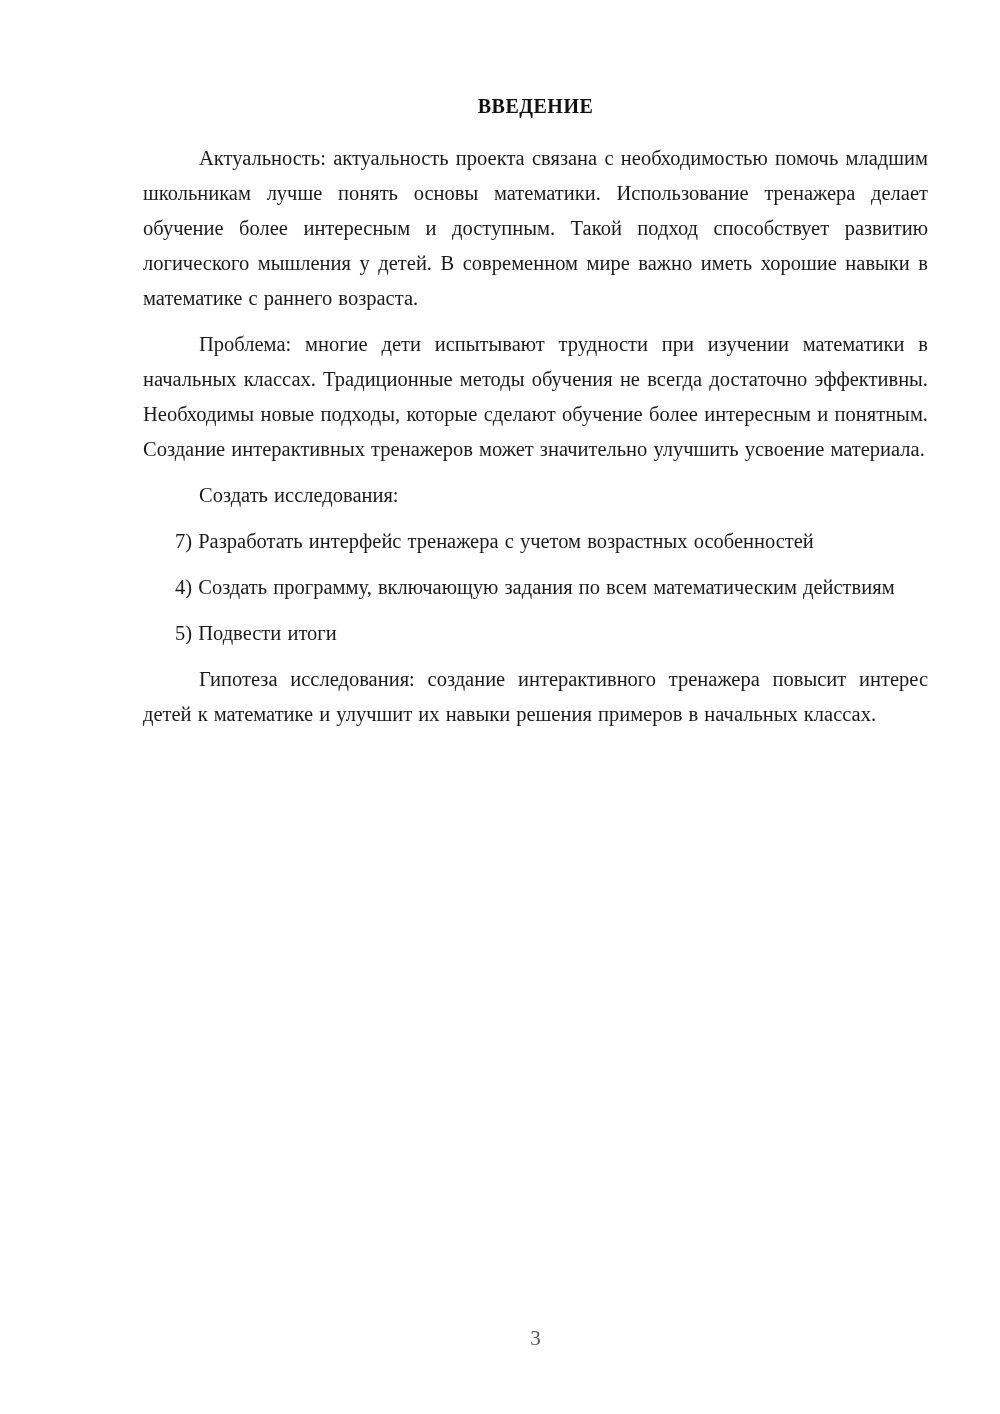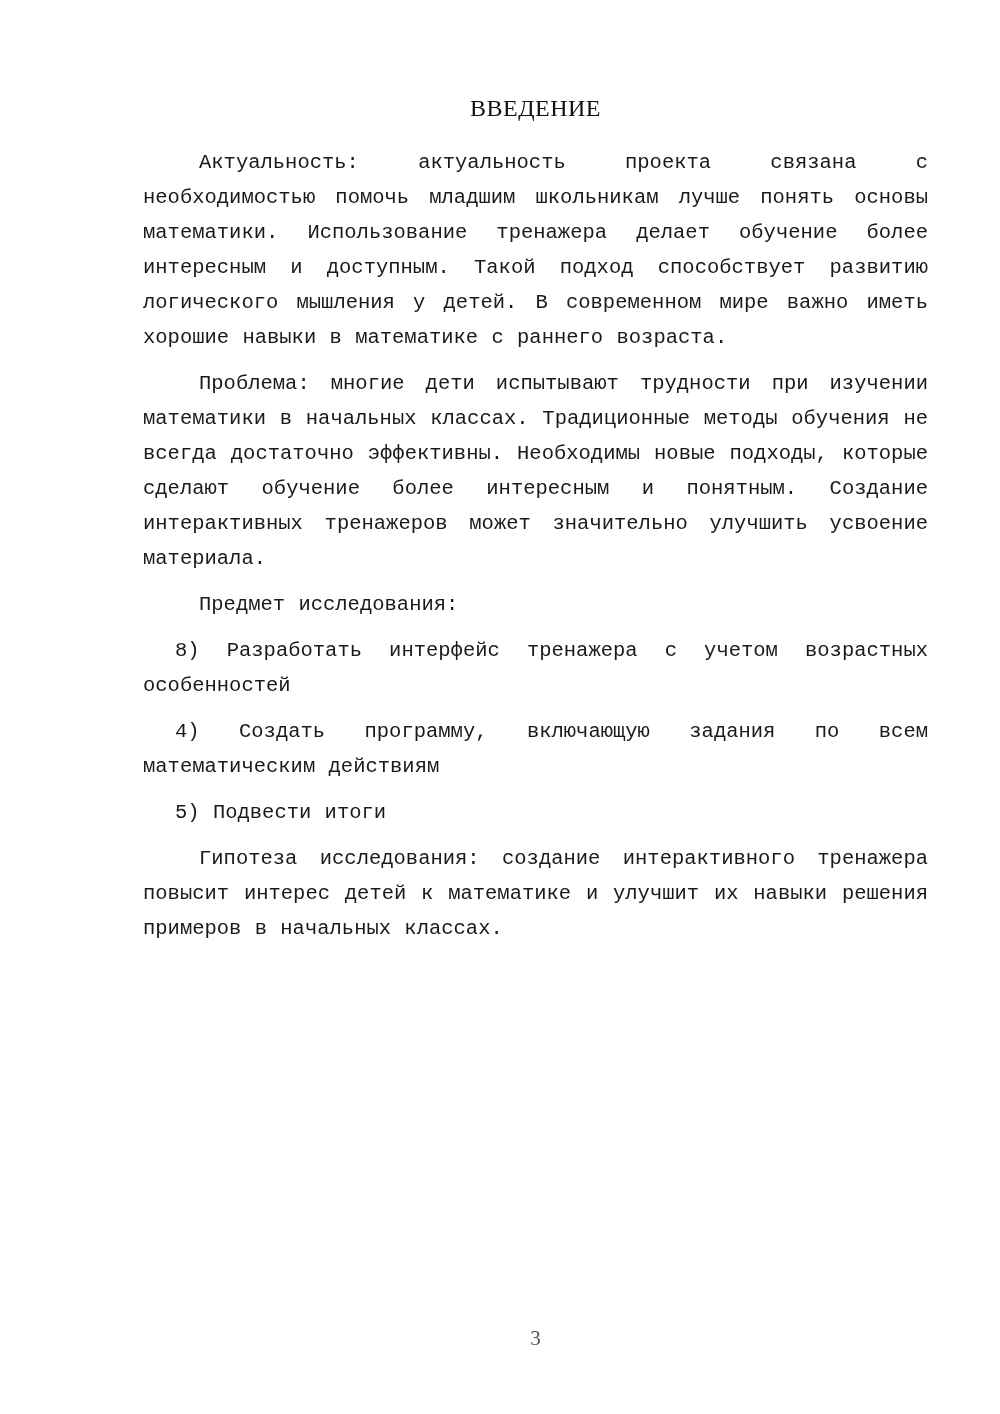--- a/index.html
+++ b/index.html
@@ -16,35 +16,34 @@
     position: relative;
     box-sizing: border-box;
     width: 1000px;
     height: 1414px;
     background: #ffffff;
     padding: 95px 72px 0 143px;
     font-family: "Liberation Serif", "DejaVu Serif", serif;
     color: #1a1a1a;
   }
   .doc-title {
-    font-size: 24px;
-    font-weight: normal;
+    font-size: 20px;
+    font-weight: bold;
     text-align: center;
     margin: 0 0 23px 0;
     letter-spacing: 0.5px;
     color: #111111;
   }
   .para {
     font-size: 20.5px;
     line-height: 35px;
     text-align: justify;
     text-indent: 56px;
     margin: 0 0 11px 0;
     word-spacing: 1px;
-    font-family: Liberation Mono, monospace;
   }
   .task {
     text-indent: 32px;
   }
   .page-number {
     position: absolute;
     top: 1326px;
     left: 143px;
     width: 785px;
     text-align: center;
@@ -57,24 +56,24 @@
 
 <div class="page">
 
   <h1 class="doc-title">ВВЕДЕНИЕ</h1>
 
   <p class="para">Актуальность: актуальность проекта связана с необходимостью помочь младшим школьникам лучше понять основы математики. Использование тренажера делает обучение более интересным и доступным. Такой подход способствует развитию логического мышления у детей. В современном мире важно иметь хорошие навыки в математике с раннего возраста.</p>
 
   <p class="para">Проблема: многие дети испытывают трудности при изучении математики в начальных классах. Традиционные методы обучения не всегда достаточно эффективны. Необходимы новые подходы, которые сделают обучение более интересным и понятным. Создание интерактивных тренажеров может значительно улучшить усвоение материала.</p>
 
 
-  <p class="para">Предмет исследования:</p>
+  <p class="para">Создать исследования:</p>
 
 
-  <p class="para task">8) Разработать интерфейс тренажера с учетом возрастных особенностей</p>
+  <p class="para task">7) Разработать интерфейс тренажера с учетом возрастных особенностей</p>
 
   <p class="para task">4) Создать программу, включающую задания по всем математическим действиям</p>
 
 
   <p class="para task">5) Подвести итоги</p>
 
 
 
   <p class="para">Гипотеза исследования: создание интерактивного тренажера повысит интерес детей к математике и улучшит их навыки решения примеров в начальных классах.</p>
 

